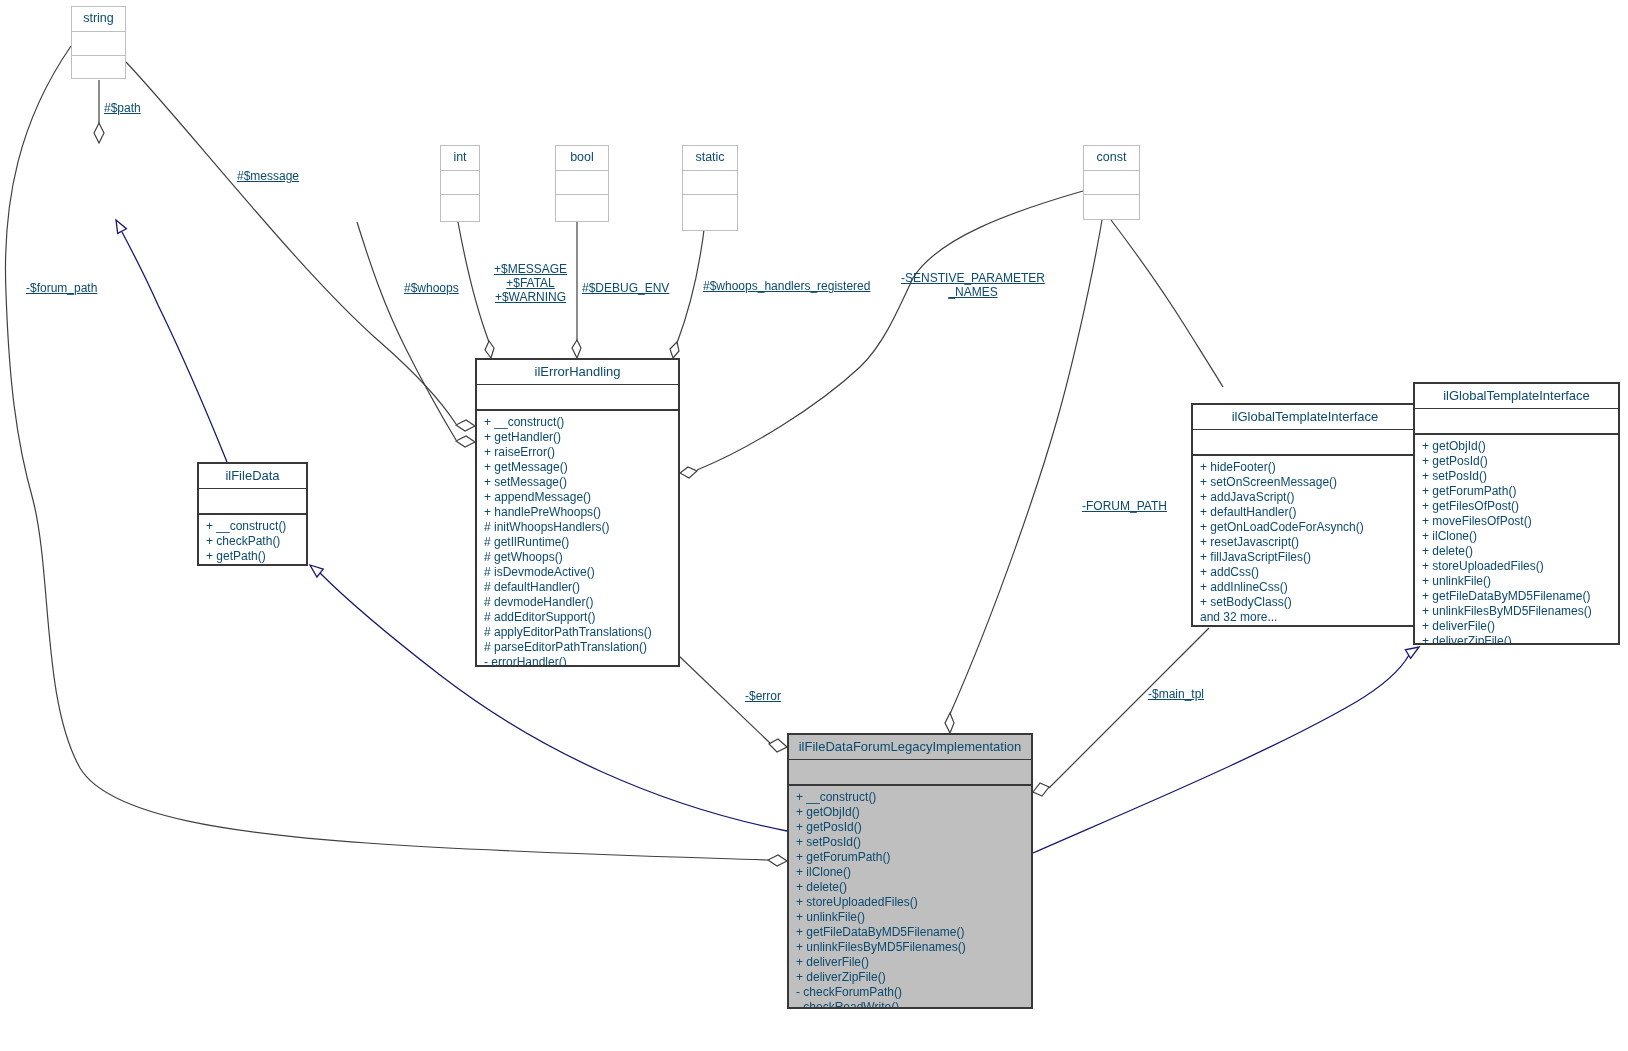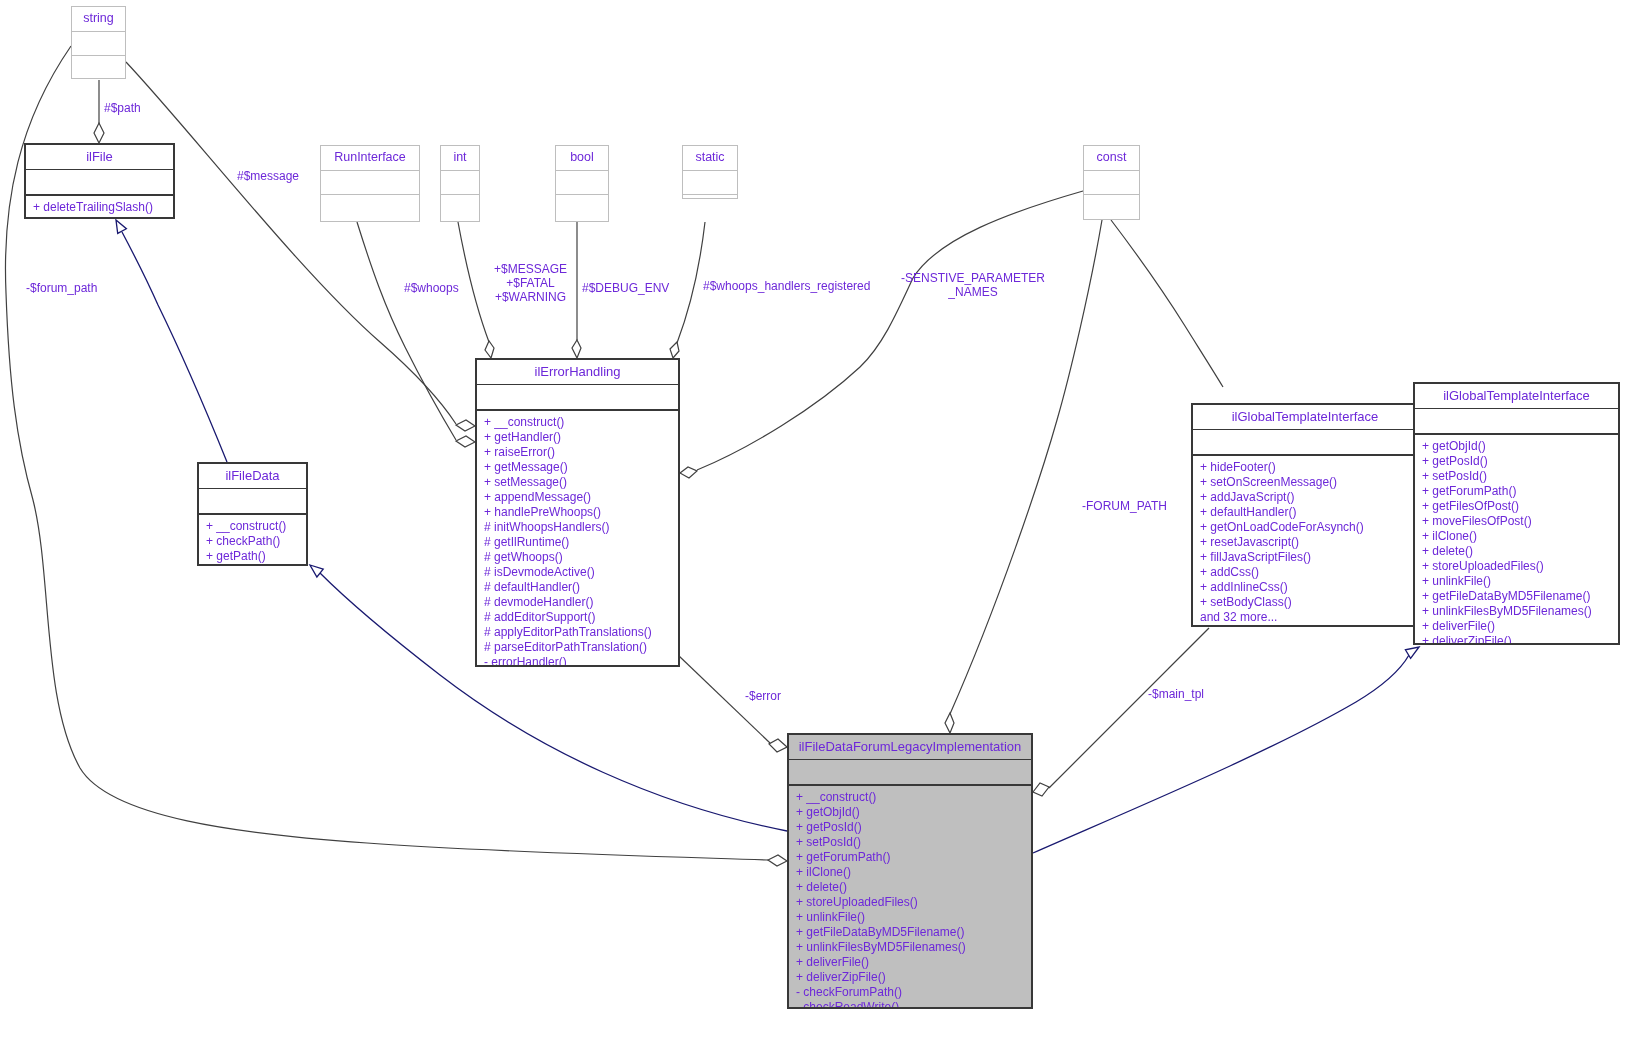--- a/index.html
+++ b/index.html
@@ -1,37 +1,37 @@
 <!DOCTYPE html>
 <html><head>
 <meta charset="utf-8">
 <style>
   html,body{margin:0;padding:0;background:#ffffff;}
   #stage{
     position:relative;width:1628px;height:1051px;background:#ffffff;overflow:hidden;
-    font-family:"Liberation Sans", sans-serif;color:#6d28d9;
+    font-family:"Liberation Sans", sans-serif;color:#0c4a6e;
   }
   #edges{position:absolute;left:0;top:0;width:1628px;height:1051px;}
   .class-box{
     position:absolute;box-sizing:border-box;background:#ffffff;
     border:2px solid #383838;display:grid;grid-template-rows:25px 26px 1fr;
   }
   .class-box.external{border:1.5px solid #bebebe;grid-template-rows:25px 24px 1fr;}
   .class-box.highlight{background:#bfbfbf;}
   .cb-title{
     text-align:center;font-size:13px;line-height:23px;white-space:nowrap;overflow:hidden;
     border-bottom:1px solid #383838;
   }
   .external .cb-title{border-bottom:1px solid #bebebe;font-size:12.5px;}
   .cb-attrs{border-bottom:2px solid #383838;}
   .external .cb-attrs{border-bottom:1px solid #bebebe;}
   .cb-methods{padding:4px 4px 0 7px;font-size:12px;line-height:15px;text-align:left;overflow:hidden;}
   .member-row{white-space:nowrap;}
   .edge-label{
-    position:absolute;font-size:12px;line-height:14px;white-space:pre-line;
+    position:absolute;font-size:12px;line-height:14px;white-space:pre-line;text-decoration:underline;
   }
   .edge-label.center{text-align:center;}
 </style>
 </head>
 <body>
 
 <div id="stage">
 
   <svg id="edges" viewBox="0 0 1628 1051" xmlns="http://www.w3.org/2000/svg">
 
@@ -76,47 +76,35 @@
       <polygon points="1419,647 1410.6,658.3 1405.4,649.8"></polygon>
     </g>
   </svg>
 
   <div class="class-box external" style="left:71px;top:6px;width:55px;height:73px">
     <div class="cb-title">string</div>
     <div class="cb-attrs"></div>
     <div class="cb-methods"></div>
   </div>
 
-  <div class="class-box" style="left:24px;top:143px;width:151px;height:76px">
-    <div class="cb-title">ilFile</div>
-    <div class="cb-attrs"></div>
-    <div class="cb-methods">
-        <div class="member-row">+ deleteTrailingSlash()</div>
-      </div>
-  </div>
-
-  <div class="class-box external" style="left:320px;top:145px;width:100px;height:77px">
-    <div class="cb-title">RunInterface</div>
-    <div class="cb-attrs"></div>
-    <div class="cb-methods"></div>
-  </div>
+
 
   <div class="class-box external" style="left:440px;top:145px;width:40px;height:77px">
     <div class="cb-title">int</div>
     <div class="cb-attrs"></div>
     <div class="cb-methods"></div>
   </div>
 
   <div class="class-box external" style="left:555px;top:145px;width:54px;height:77px">
     <div class="cb-title">bool</div>
     <div class="cb-attrs"></div>
     <div class="cb-methods"></div>
   </div>
 
-  <div class="class-box external" style="left:682px;top:145px;width:56px;height:54px">
+  <div class="class-box external" style="left:682px;top:145px;width:56px;height:86px">
     <div class="cb-title">static</div>
     <div class="cb-attrs"></div>
     <div class="cb-methods"></div>
   </div>
 
   <div class="class-box external" style="left:1083px;top:145px;width:57px;height:75px">
     <div class="cb-title">const</div>
     <div class="cb-attrs"></div>
     <div class="cb-methods"></div>
   </div>

